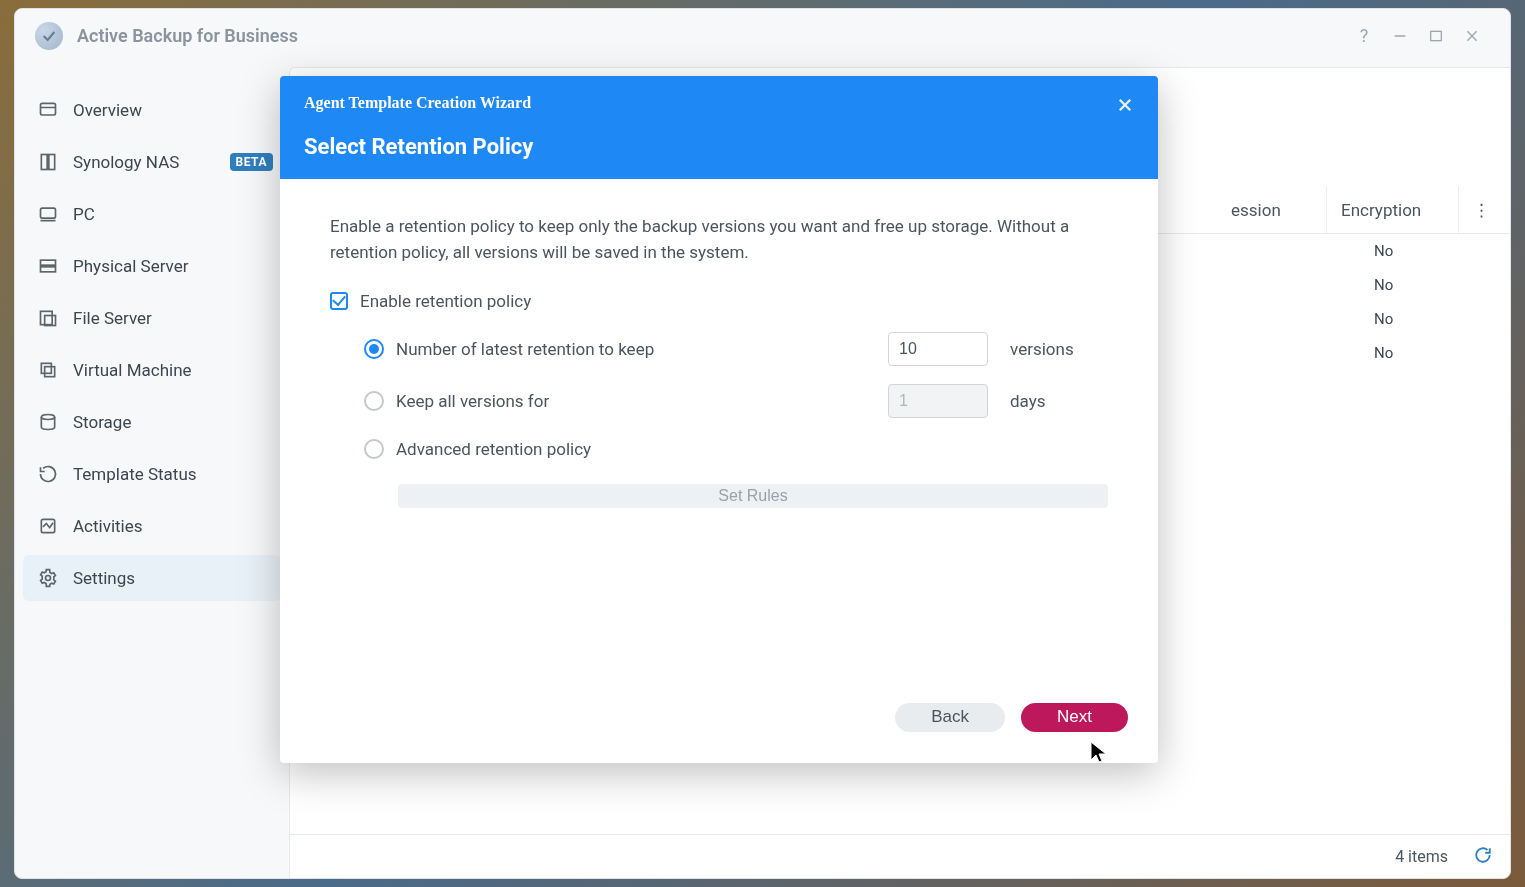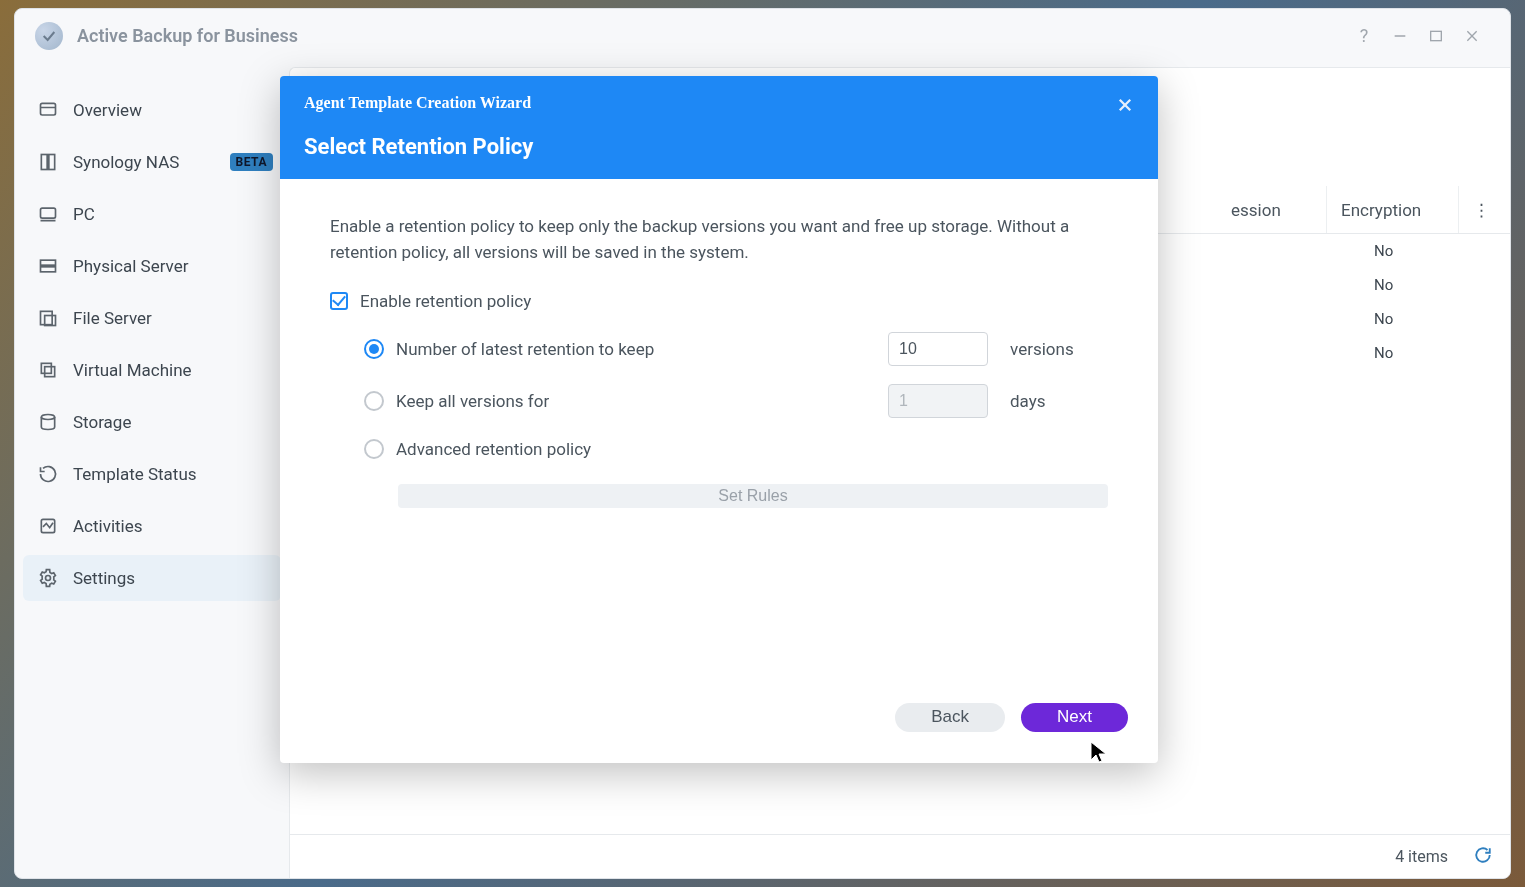--- a/index.html
+++ b/index.html
@@ -58,21 +58,21 @@
     position:relative;
   }
   .side-item .icn {
     width:26px;height:26px;margin-right:12px;
     display:flex;align-items:center;justify-content:center;
     color:#5c646c;
   }
   .side-item.active { background:#e9f1f8; }
   .beta-badge {
     position:absolute; right:8px;
-    background:#2f7fbf;color:#0f172a;font-size:12px;font-weight:700;
+    background:#2f7fbf;color:#ffffff;font-size:12px;font-weight:700;
     padding:2px 6px;border-radius:4px;letter-spacing:0.5px;
   }
 
   .main {
     flex:1;
     background:#fff;
     border-left:1px solid #e6e9ec;
     border-top:1px solid #e6e9ec;
     margin-top:4px;
     border-radius:6px 0 0 0;
@@ -158,21 +158,21 @@
     color:#9aa1a9;font-size:16px;cursor:default;
   }
   .wiz-footer{
     height:70px;display:flex;align-items:center;justify-content:flex-end;
     gap:16px;padding:0 30px 22px 0;
   }
   .btn{
     height:29px;border-radius:20px;border:none;padding:0 36px;font-size:17px;cursor:pointer;
   }
   .btn-back{background:#e9ecef;color:#4b555e;}
-  .btn-next{background:#6d28d9;color:#fff;}
+  .btn-next{background:#be185d;color:#fff;}
 
   
   .cursor-arrow{
     position:absolute;left:1089px;top:740px;pointer-events:none;
   }
 </style>
 </head>
 <body>
 
 <div class="window">

